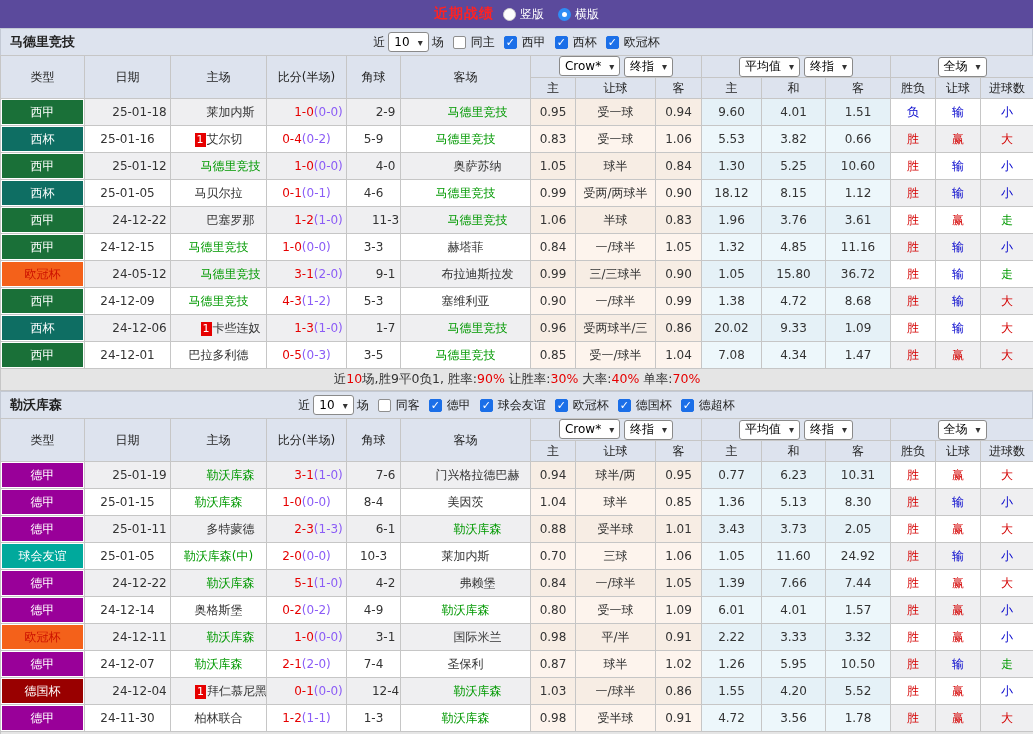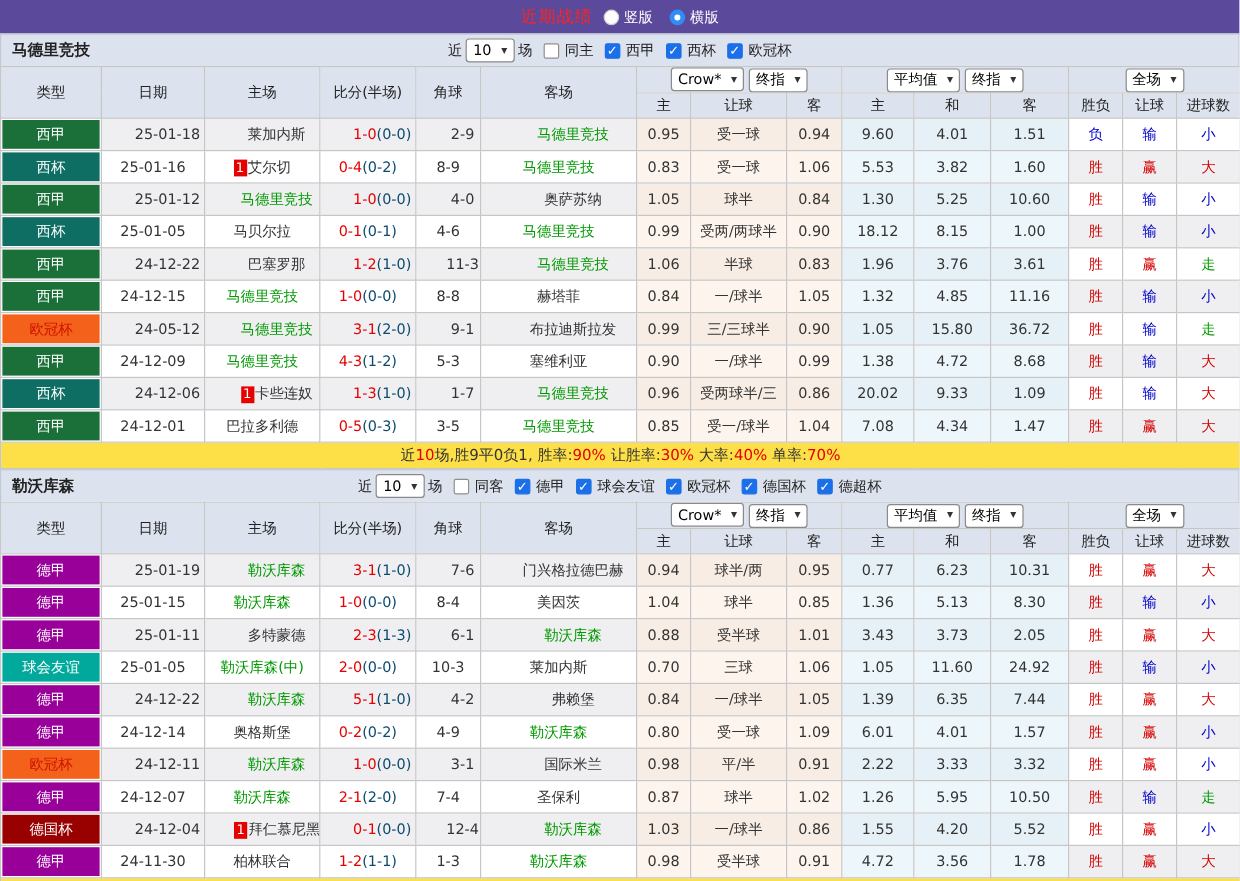--- a/index.html
+++ b/index.html
@@ -1,21 +1,21 @@
 <!DOCTYPE html>
 <html><head>
 <meta charset="utf-8">
 <style>
   * { box-sizing: border-box; margin:0; padding:0; }
   body { background:#fff; font-family:"DejaVu Sans","Liberation Sans",sans-serif; }
   .page { width:1033px; font-size:12px; color:#333; }
 
   
   .topbar { height:28px; background:#5b4a9c; display:flex; align-items:center; justify-content:center; gap:9px; }
-  .topbar .title { color:#ff2222; font-weight:normal; font-size:14px; letter-spacing:1px; }
+  .topbar .title { color:#ff2222; font-weight:bold; font-size:14px; letter-spacing:1px; }
   .radio-group { display:flex; align-items:center; gap:14px; }
   .radio-opt { display:flex; align-items:center; gap:4px; color:#fff; font-size:12px; }
   .radio { width:13px; height:13px; border-radius:50%; background:#fdfdfd; border:1px solid #cfcfcf; display:inline-block; }
   .radio.checked { border:4px solid #2f8df5; background:#fff; }
 
   
   .section-filter { height:27px; background:#dde3ee; border:1px solid #c3c9d4; border-bottom:none; display:flex; align-items:center; position:relative; }
   .team-name { position:absolute; left:9px; font-weight:bold; color:#222; font-size:13px; }
   .filter-controls { margin:0 auto; display:flex; align-items:center; gap:3px; color:#222; }
   .sel { display:inline-flex; align-items:center; justify-content:space-between; background:#fff; border:1px solid #8a8a8a; border-radius:3px; height:20px; padding:0 5px; gap:8px; color:#000; font-size:12px; }
@@ -36,23 +36,23 @@
   tr.r-odd  td.neutral { background:#efeff1;padding-left:24px; }
   tr.r-even td.neutral { background:#ffffff; }
   tr.r-odd  td.odds { background:#f7ede4; }
   tr.r-even td.odds { background:#fdf4ed; }
   tr.r-odd  td.avg { background:#e5f1f7; }
   tr.r-even td.avg { background:#edf7fb; }
   tr.r-odd  td.res { background:#ffffff; }
   tr.r-even td.res { background:#efeff1; }
   .focus { color:#009900; }
   .score { color:#e60000; }
-  .half { color:#0c4a6e; }
+  .half { color:#8b5cf6; }
   .rank { background:#e60000; color:#fff; font-size:11px; padding:0 2px; margin-right:1px; display:inline-block; line-height:14px; }
-  td.footer-cell { height:22px; background:#fde047; color:#333; font-size:12.5px; }
+  td.footer-cell { height:22px; background:#e5e5e5; color:#333; font-size:12.5px; }
   td.footer-cell .red { color:#e60000; }
 </style>
 </head>
 <body>
 
 <div class="page">
 
   <div class="topbar">
     <span class="title">近期战绩</span>
     <span class="radio-group">
@@ -172,28 +172,28 @@
     <td class="res" style="color: rgb(0, 0, 204);">输</td>
     <td class="res" style="color: rgb(0, 0, 204);">小</td>
   </tr>
           <tr class="r-even">
     <td class="type">
               <span class="badge" style="background: rgb(14, 110, 99); color: rgb(255, 255, 255);">西杯</span>
             </td>
     <td class="neutral">25-01-16</td>
     <td class="neutral"><span class="rank">1</span><span>艾尔切</span></td>
     <td class="neutral"><span class="score">0-4</span><span class="half">(0-2)</span></td>
-    <td class="neutral">8-9</td>
+    <td class="neutral">5-9</td>
     <td class="neutral"><span class="focus">马德里竞技</span></td>
     <td class="odds">0.83</td>
     <td class="odds">受一球</td>
     <td class="odds">1.06</td>
     <td class="avg">5.53</td>
     <td class="avg">3.82</td>
-    <td class="avg">1.60</td>
+    <td class="avg">0.66</td>
     <td class="res" style="color: rgb(212, 0, 0);">胜</td>
     <td class="res" style="color: rgb(212, 0, 0);">赢</td>
     <td class="res" style="color: rgb(212, 0, 0);">大</td>
   </tr>
           <tr class="r-odd">
     <td class="type">
               <span class="badge" style="background: rgb(26, 112, 56); color: rgb(255, 255, 255);">西甲</span>
             </td>
     <td class="neutral">25-01-12</td>
     <td class="neutral"><span class="focus">马德里竞技</span></td>
@@ -217,21 +217,21 @@
     <td class="neutral">25-01-05</td>
     <td class="neutral"><span>马贝尔拉</span></td>
     <td class="neutral"><span class="score">0-1</span><span class="half">(0-1)</span></td>
     <td class="neutral">4-6</td>
     <td class="neutral"><span class="focus">马德里竞技</span></td>
     <td class="odds">0.99</td>
     <td class="odds">受两/两球半</td>
     <td class="odds">0.90</td>
     <td class="avg">18.12</td>
     <td class="avg">8.15</td>
-    <td class="avg">1.00</td>
+    <td class="avg">1.12</td>
     <td class="res" style="color: rgb(212, 0, 0);">胜</td>
     <td class="res" style="color: rgb(0, 0, 204);">输</td>
     <td class="res" style="color: rgb(0, 0, 204);">小</td>
   </tr>
           <tr class="r-odd">
     <td class="type">
               <span class="badge" style="background: rgb(26, 112, 56); color: rgb(255, 255, 255);">西甲</span>
             </td>
     <td class="neutral">24-12-22</td>
     <td class="neutral"><span>巴塞罗那</span></td>
@@ -248,21 +248,21 @@
     <td class="res" style="color: rgb(212, 0, 0);">赢</td>
     <td class="res" style="color: rgb(0, 153, 0);">走</td>
   </tr>
           <tr class="r-even">
     <td class="type">
               <span class="badge" style="background: rgb(26, 112, 56); color: rgb(255, 255, 255);">西甲</span>
             </td>
     <td class="neutral">24-12-15</td>
     <td class="neutral"><span class="focus">马德里竞技</span></td>
     <td class="neutral"><span class="score">1-0</span><span class="half">(0-0)</span></td>
-    <td class="neutral">8-8</td>
+    <td class="neutral">3-3</td>
     <td class="neutral"><span>赫塔菲</span></td>
     <td class="odds">0.84</td>
     <td class="odds">一/球半</td>
     <td class="odds">1.05</td>
     <td class="avg">1.32</td>
     <td class="avg">4.85</td>
     <td class="avg">11.16</td>
     <td class="res" style="color: rgb(212, 0, 0);">胜</td>
     <td class="res" style="color: rgb(0, 0, 204);">输</td>
     <td class="res" style="color: rgb(0, 0, 204);">小</td>
@@ -524,21 +524,21 @@
             </td>
     <td class="neutral">24-12-22</td>
     <td class="neutral"><span class="focus">勒沃库森</span></td>
     <td class="neutral"><span class="score">5-1</span><span class="half">(1-0)</span></td>
     <td class="neutral">4-2</td>
     <td class="neutral"><span>弗赖堡</span></td>
     <td class="odds">0.84</td>
     <td class="odds">一/球半</td>
     <td class="odds">1.05</td>
     <td class="avg">1.39</td>
-    <td class="avg">6.35</td>
+    <td class="avg">7.66</td>
     <td class="avg">7.44</td>
     <td class="res" style="color: rgb(212, 0, 0);">胜</td>
     <td class="res" style="color: rgb(212, 0, 0);">赢</td>
     <td class="res" style="color: rgb(212, 0, 0);">大</td>
   </tr>
           <tr class="r-even">
     <td class="type">
               <span class="badge" style="background: rgb(153, 0, 153); color: rgb(255, 255, 255);">德甲</span>
             </td>
     <td class="neutral">24-12-14</td>

